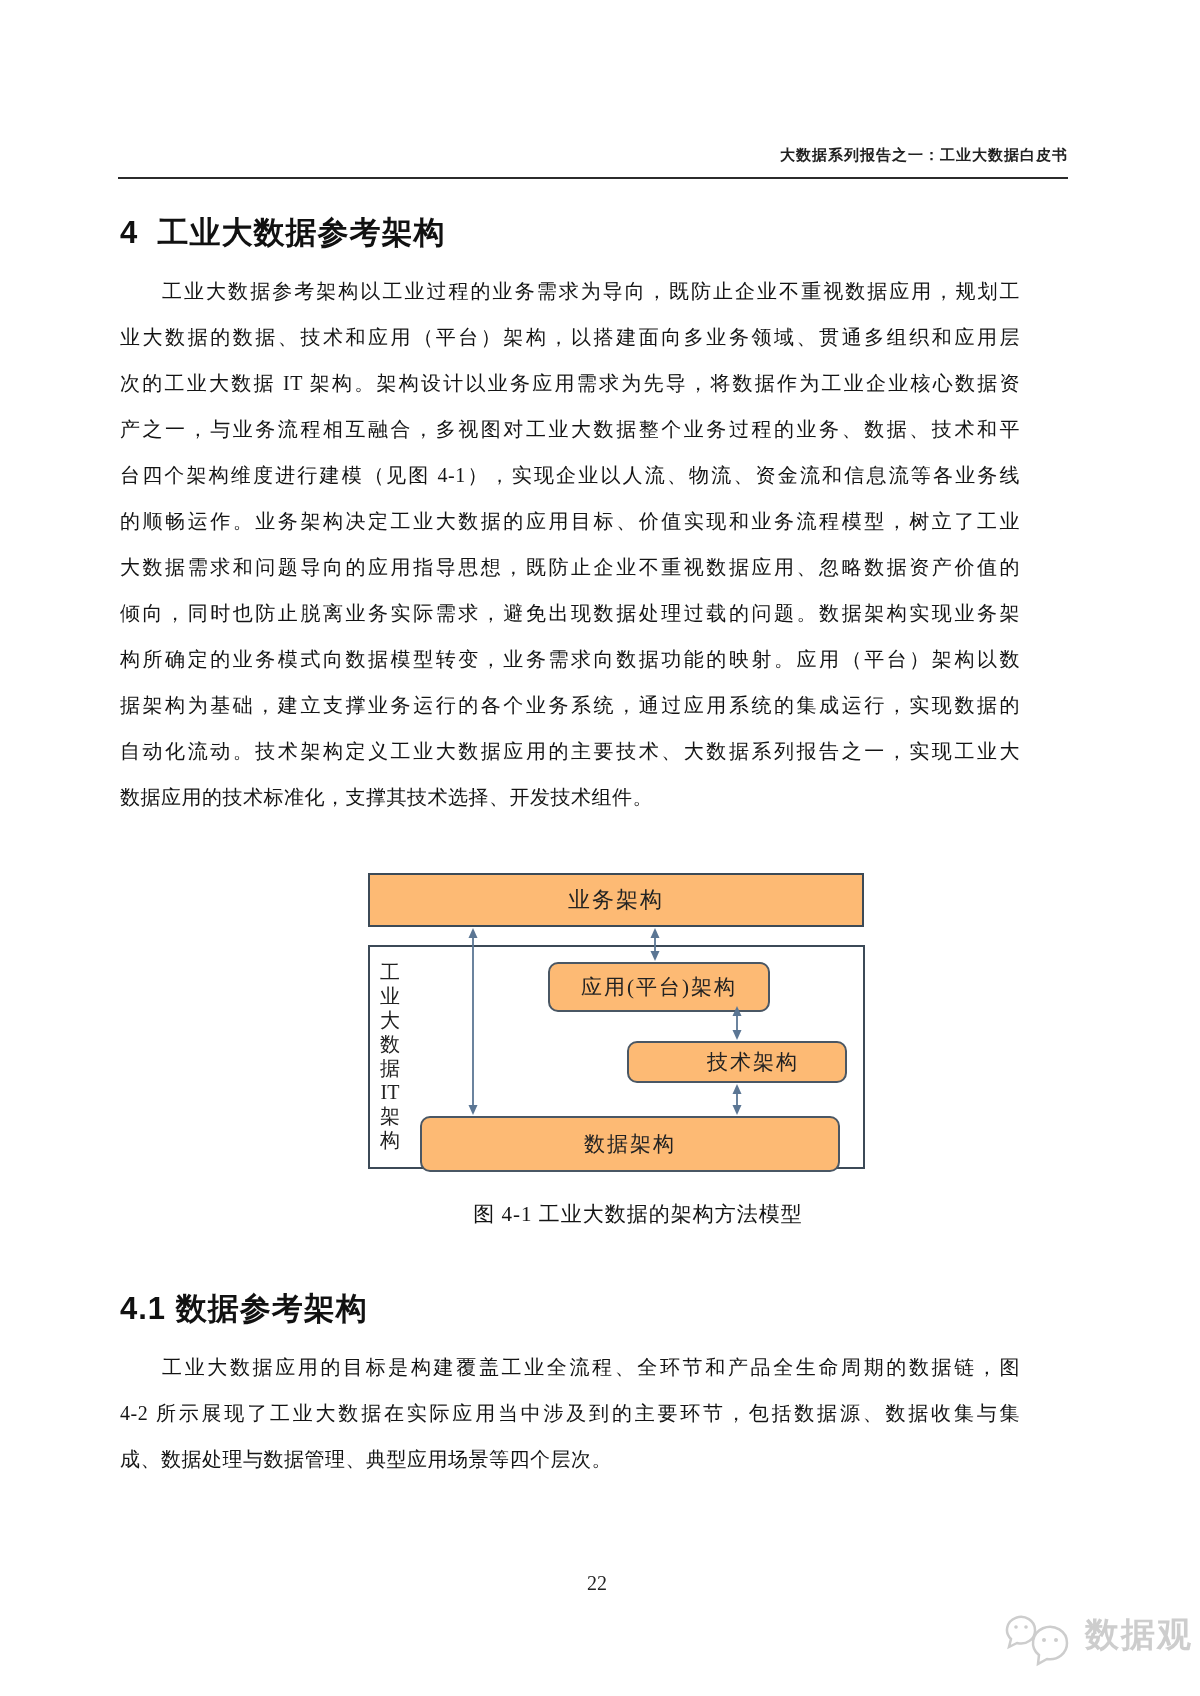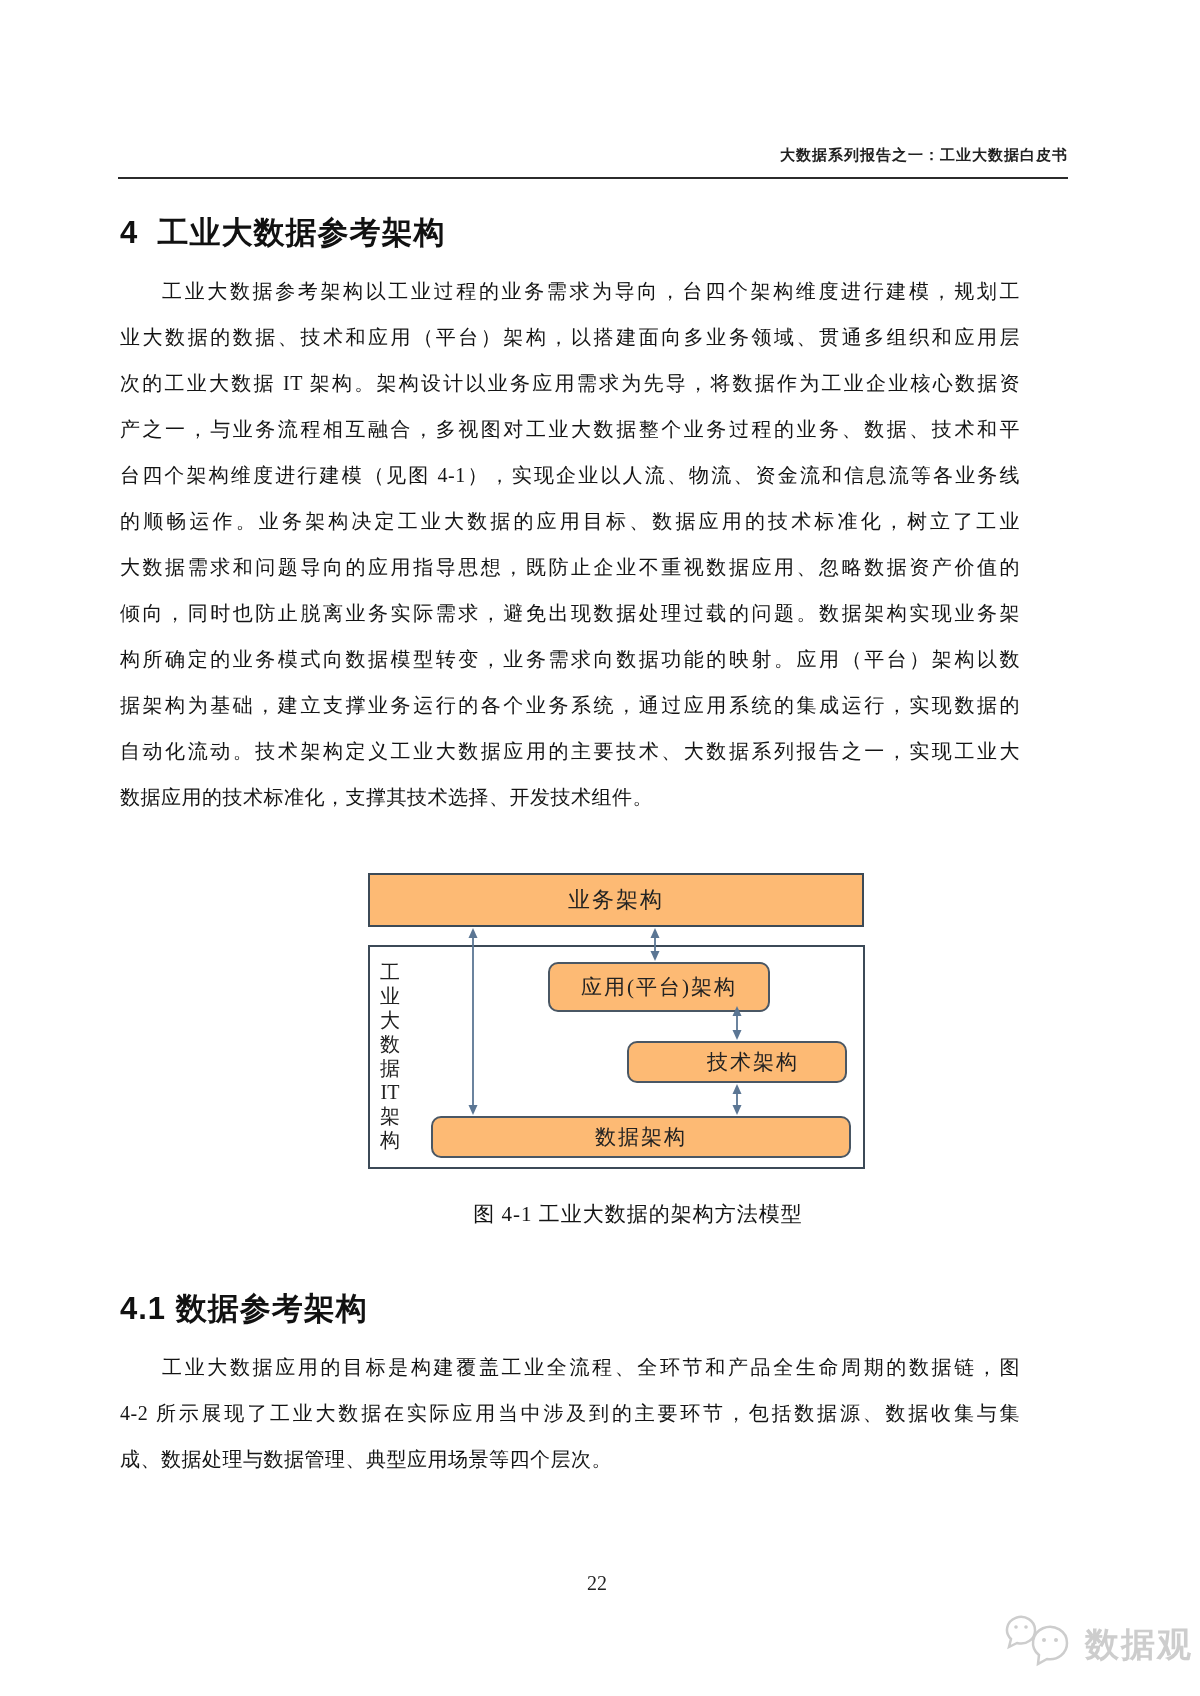--- a/index.html
+++ b/index.html
@@ -46,63 +46,63 @@
   
   .diag-box {
     border: 2px solid #3c4a57; background: #fdba74;
     display: flex; align-items: center; justify-content: center;
     font-size: 21px; color: #222; letter-spacing: 2px;
   }
   .box-business { left: 368px; top: 873px;  width: 496px; height: 54px; font-size: 22px; }
   .box-outer    { left: 368px; top: 945px;  width: 497px; height: 224px; background: transparent; }
   .box-app      { left: 548px; top: 962px;  width: 222px; height: 50px; border-radius: 10px; border-color: #4a5764; }
   .box-tech     { left: 627px; top: 1041px; width: 220px; height: 42px; border-radius: 10px; border-color: #4a5764; padding-left: 32px; }
-  .box-data     { left: 431px; top: 1116px; width: 420px; height: 42px; border-radius: 10px; border-color: #4a5764; }
+  .box-data     { left: 420px; top: 1116px; width: 420px; height: 56px; border-radius: 10px; border-color: #4a5764; }
 
   .side-label { left: 372px; top: 960px; width: 36px; text-align: center; }
   .side-label .ch {
     font-size: 20px; line-height: 24px; color: #222; font-weight: 500;
   }
 
   .arrow-layer { left: 0; top: 0; width: 1200px; height: 1696px; pointer-events: none; }
 
   .fig-caption {
     left: 368px; top: 1200px; width: 540px; text-align: center;
     font-size: 21px; color: #141414; letter-spacing: 1px;
   }
 
   
   .page-number {
     left: 587px; top: 1572px; width: 100px; text-align: left;
     font-size: 20px; color: #222;
   }
   .watermark {
-    left: 1005px; top: 1612px; display: flex; align-items: flex-end; gap: 8px;
+    left: 1005px; top: 1612px; display: flex; align-items: flex-start; gap: 8px;
     color: #cbcbcb;
   }
   .watermark .wm-text {
     font-size: 34px; font-weight: bold; letter-spacing: 2px;
     font-family: "Liberation Sans", sans-serif; color: #cdcdcd;
   }
 </style>
 </head>
 <body>
 
 <div class="abs doc-header">大数据系列报告之一：工业大数据白皮书</div>
 <div class="abs header-rule"></div>
 
 <div class="abs sec-heading h-sec4">4  工业大数据参考架构</div>
 
 <div class="abs para para1">
-  <div class="line first">工业大数据参考架构以工业过程的业务需求为导向，台四个架构维度进行建模，规划工</div>
+  <div class="line first">工业大数据参考架构以工业过程的业务需求为导向，既防止企业不重视数据应用，规划工</div>
   <div class="line">业大数据的数据、技术和应用（平台）架构，以搭建面向多业务领域、贯通多组织和应用层</div>
   <div class="line">次的工业大数据 IT 架构。架构设计以业务应用需求为先导，将数据作为工业企业核心数据资</div>
   <div class="line">产之一，与业务流程相互融合，多视图对工业大数据整个业务过程的业务、数据、技术和平</div>
   <div class="line">台四个架构维度进行建模（见图 4-1），实现企业以人流、物流、资金流和信息流等各业务线</div>
-  <div class="line">的顺畅运作。业务架构决定工业大数据的应用目标、数据应用的技术标准化，树立了工业</div>
+  <div class="line">的顺畅运作。业务架构决定工业大数据的应用目标、价值实现和业务流程模型，树立了工业</div>
   <div class="line">大数据需求和问题导向的应用指导思想，既防止企业不重视数据应用、忽略数据资产价值的</div>
   <div class="line">倾向，同时也防止脱离业务实际需求，避免出现数据处理过载的问题。数据架构实现业务架</div>
   <div class="line">构所确定的业务模式向数据模型转变，业务需求向数据功能的映射。应用（平台）架构以数</div>
   <div class="line">据架构为基础，建立支撑业务运行的各个业务系统，通过应用系统的集成运行，实现数据的</div>
   <div class="line">自动化流动。技术架构定义工业大数据应用的主要技术、大数据系列报告之一，实现工业大</div>
   <div class="line last">数据应用的技术标准化，支撑其技术选择、开发技术组件。</div>
 </div>
 
 <div class="abs diag-box box-business">业务架构</div>
 <div class="abs diag-box box-outer"></div>

